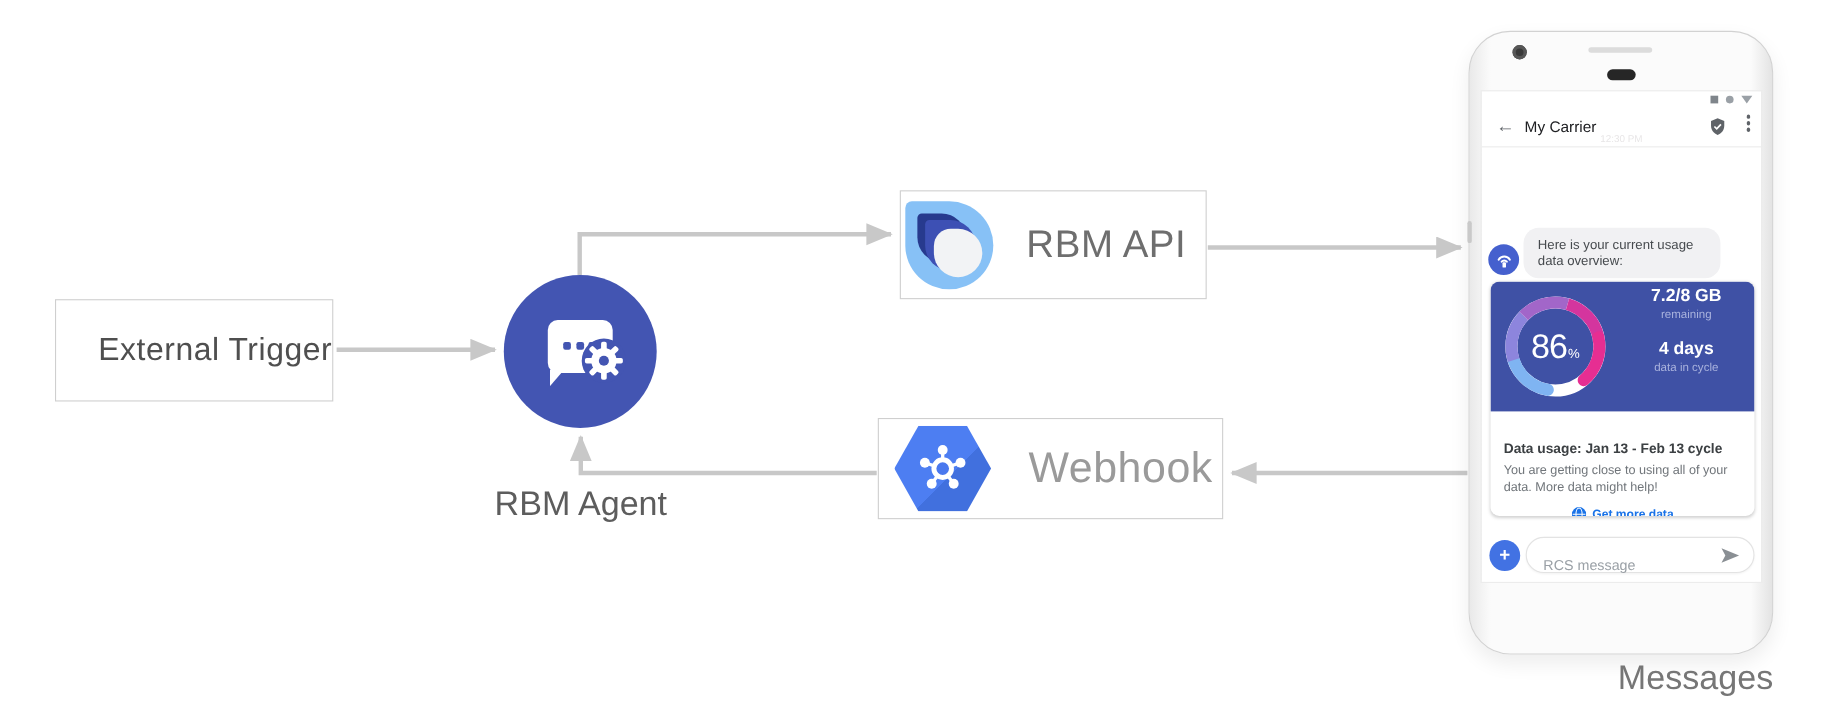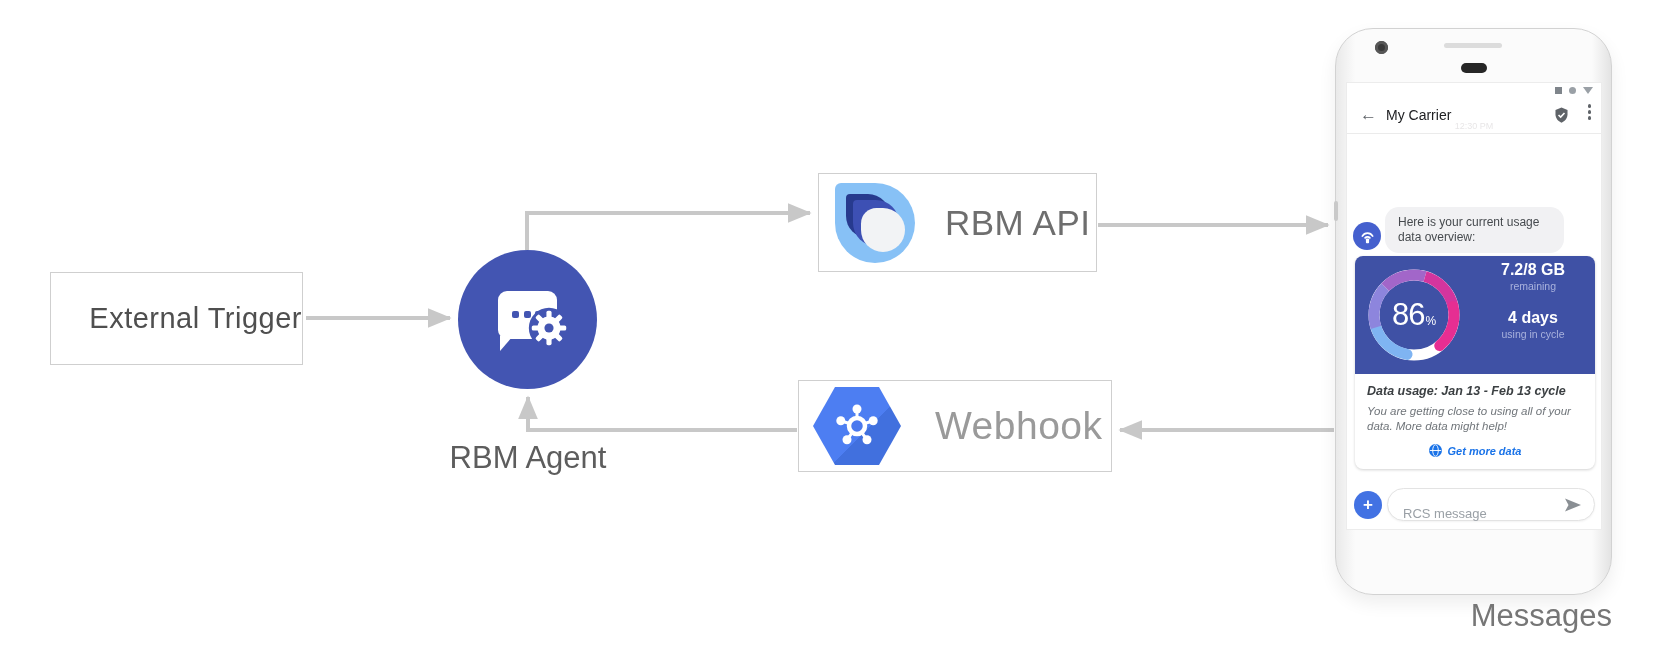--- a/index.html
+++ b/index.html
@@ -13,21 +13,21 @@
   
   .diagram-box {
     position:absolute; background:#fff; border:1px solid #cfcfcf;
     display:flex; align-items:center; justify-content:flex-end; gap:18px;
   }
   .node-label { font-weight:300; color:#5c5c5c; letter-spacing:0.5px; }
 
   #external-trigger { left:50px; top:272px; width:253px; height:93px; }
   #external-trigger .node-label { font-size:29px; color:#4f4f4f; }
 
-  #rbm-api-box { left:818px; top:173px; width:279px; height:99px; justify-content:flex-start; padding-left:16px; }
+  #rbm-api-box { left:818px; top:173px; width:279px; height:99px; justify-content:flex-start; padding-left:4px; }
   #rbm-api-box .node-label { font-size:35px; color:#6e6e6e; margin-left:12px; }
 
   #webhook-box { left:798px; top:380px; width:314px; height:92px; justify-content:flex-start; padding-left:14px; }
   #webhook-box .node-label { font-size:39px; color:#9a9a9a; margin-left:16px; }
 
   
   #rbm-agent { left:458px; top:250px; width:139px; height:139px; border-radius:50%; background:#4355b2; }
   .agent-bubble { position:absolute; left:40px; top:41px; width:59px; height:48px; background:#fff; border-radius:9px; }
   .agent-bubble-tail { position:absolute; left:42px; top:86px; width:13px; height:15px; background:#fff;
     clip-path:polygon(0 0, 100% 0, 0 100%); }
@@ -96,21 +96,21 @@
   .card-blue { position:relative; width:100%; height:118px; background:#3f51a5; }
   .gauge-wrap { position:absolute; left:9px; top:9px; width:100px; height:100px; }
   .gauge-text { position:absolute; left:0; top:0; width:100%; height:100%;
     display:flex; align-items:center; justify-content:center; color:#fff; }
   .gauge-text .pct { font-size:31px; font-weight:300; letter-spacing:-1px; }
   .gauge-text .unit { font-size:12px; margin-top:12px; margin-left:1px; }
   .card-stats { position:absolute; left:122px; top:0; width:112px; height:118px; text-align:center; color:#fff; }
   .stat-val { font-size:16px; font-weight:700; }
   .stat-cap { font-size:10.5px; color:#a9b2dd; margin-top:1px; }
   .stat-a { margin-top:5px; } .stat-b { margin-top:17px; }
-  .card-white { padding:10px 12px 0 12px;font-style:italic; }
+  .card-white { padding:27px 12px 0 12px; }
   .usage-title { font-size:12.5px; font-weight:700; color:#3c4043; }
   .usage-body { font-size:11.5px; line-height:15px; color:#70757a; margin-top:6px; }
   .cta-row { margin-top:10px; display:flex; align-items:center; justify-content:center; gap:6px; cursor:pointer; }
   .cta-label { font-size:11px; font-weight:700; color:#1a73e8; }
 
   
   .add-button { position:absolute; left:7px; top:408px; width:28px; height:28px; border-radius:50%; background:#4272e3;
     color:#fff; display:flex; align-items:center; justify-content:center; font-size:17px; font-weight:700; }
   .composer { position:absolute; left:40px; top:405px; width:208px; height:33px; border:1px solid #e3e3e3; border-radius:17px;
     background:#fff; box-shadow:0 1px 2px rgba(0,0,0,0.05); }
@@ -262,21 +262,21 @@
             </svg>
             <div class="gauge-text">
               <span class="pct">86</span>
                 <span class="unit">%</span>
             </div>
           </div>
           <div class="card-stats">
             <div class="stat-val stat-a">7.2/8 GB</div>
             <div class="stat-cap">remaining</div>
             <div class="stat-val stat-b">4 days</div>
-            <div class="stat-cap">using in cycle</div>
+            <div class="stat-cap">data in cycle</div>
           </div>
         </div>
         <div class="card-white">
           <div class="usage-title">Data usage: Jan 13 - Feb 13 cycle</div>
           <div class="usage-body">You are getting close to using all of your data. More data might help!</div>
           <div class="cta-row">
             <svg viewBox="0 0 14 14" width="13" height="13">
               <circle cx="7" cy="7" r="7" fill="#1a73e8"></circle>
               <ellipse cx="7" cy="7" rx="3" ry="6.2" fill="none" stroke="#fff" stroke-width="1"></ellipse>
               <line x1="0.8" y1="7" x2="13.2" y2="7" stroke="#fff" stroke-width="1"></line>

